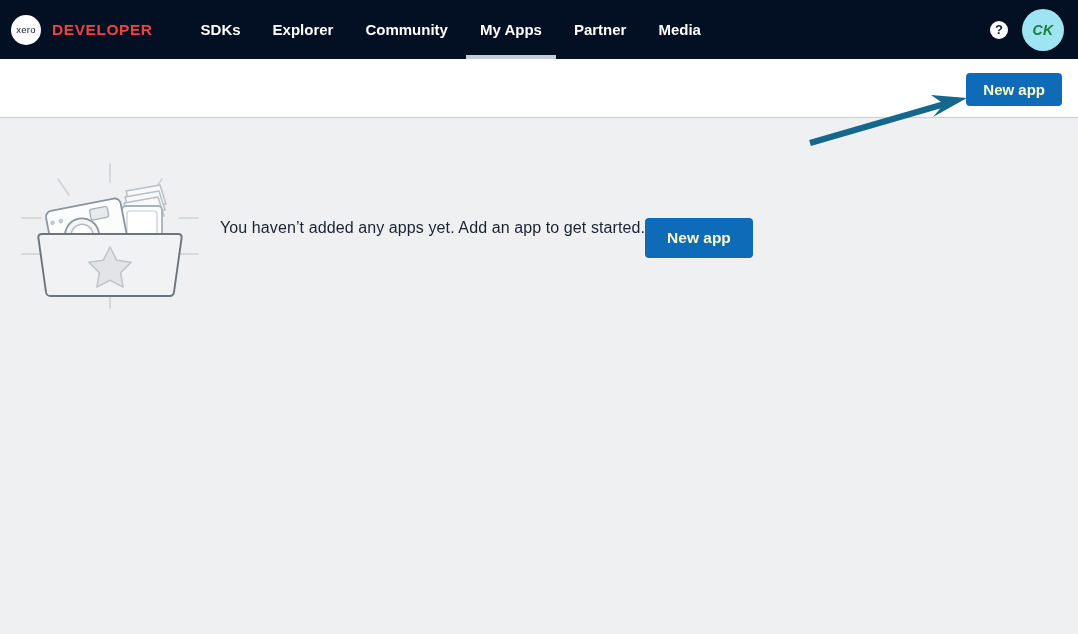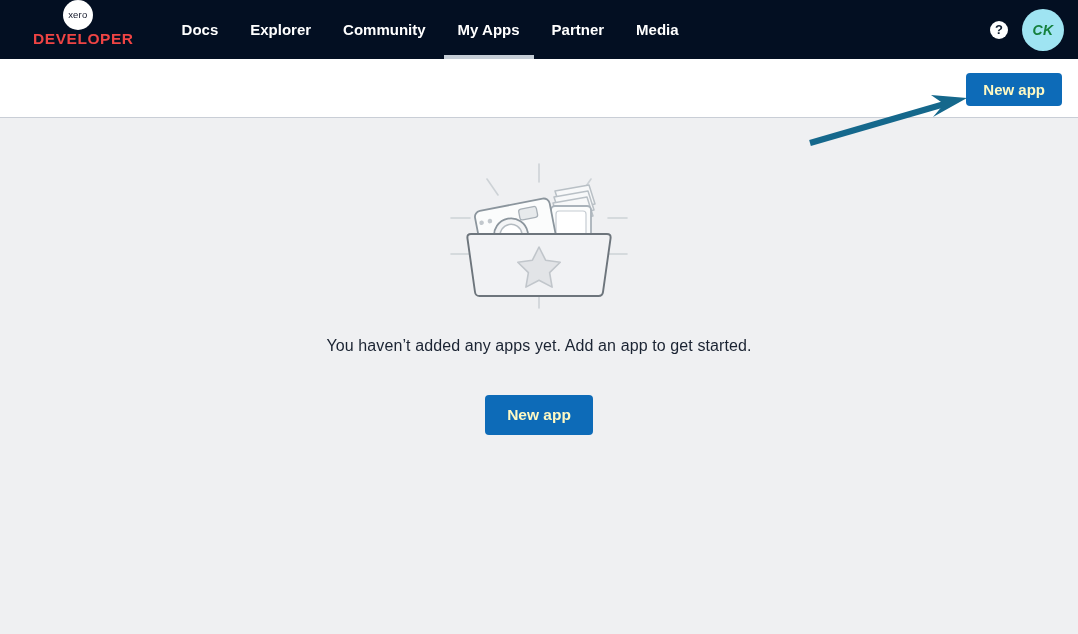--- a/index.html
+++ b/index.html
@@ -31,25 +31,24 @@
     height: 59px;
     background: #030f22;
     display: flex;
     align-items: center;
     z-index: 20;
   }
 
   .brand {
     display: flex;
     align-items: center;
-    margin-left: 22px;
+    margin-left: 11px;
     height: 59px;
     text-decoration: none;
     cursor: pointer;
-    flex-direction: column;
   }
 
   .brand-mark {
     width: 30px;
     height: 30px;
     border-radius: 50%;
     background: #ffffff;
     display: flex;
     align-items: center;
     justify-content: center;
@@ -183,21 +182,21 @@
     width: 1078px;
     height: 515px;
     background: #eff0f2;
   }
 
   .empty-state {
     position: absolute;
     top: 0; left: 0;
     width: 1078px;
     display: flex;
-    flex-direction: column;
+    flex-direction: row;
     align-items: center;
   }
 
   .illustration {
     margin-top: 37px;
     width: 220px;
     height: 160px;
   }
 
   .empty-text {
@@ -232,21 +231,21 @@
   <div class="topnav">
 
     <a class="brand">
       <span class="brand-mark">
         <span class="brand-mark-text">xero</span>
       </span>
       <span class="brand-word">DEVELOPER</span>
     </a>
 
     <nav class="navlinks">
-      <a class="navlink">Docs</a>
+      <a class="navlink">SDKs</a>
       <a class="navlink">Explorer</a>
       <a class="navlink">Community</a>
       <a class="navlink active">My Apps</a>
       <a class="navlink">Partner</a>
       <a class="navlink">Media</a>
     </nav>
 
     <div class="nav-right">
       <span class="help-icon">?</span>
       <span class="avatar">CK</span>

